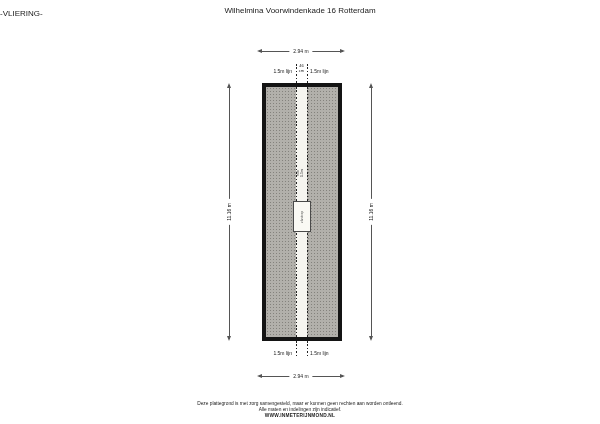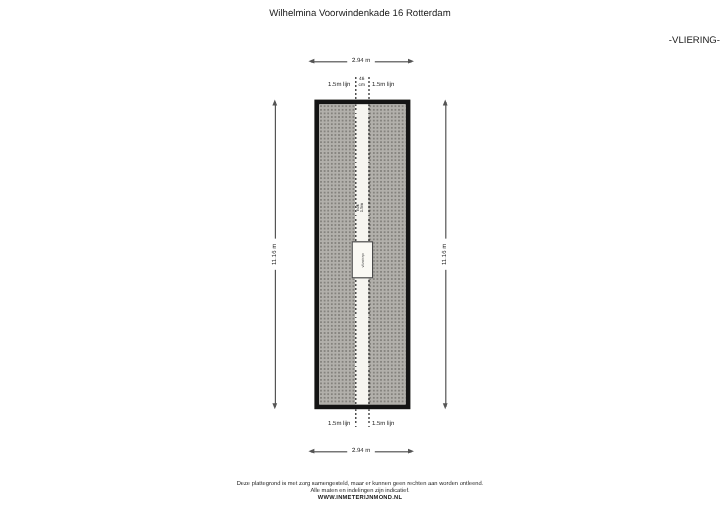--- a/index.html
+++ b/index.html
@@ -1,21 +1,21 @@
 <!DOCTYPE html>
 <html style="--wall: #141414; --floor: #f6f5f0; --hatch-base: #b2b0ab; --hatch-dot: #84827d; --dim-line: #555555; --text: #1a1a1a;"><head>
 <meta charset="utf-8">
 <style>
   html,body{margin:0;padding:0;background:#fff;}
   .page{position:relative;width:600px;height:424px;background:#ffffff;
         font-family:"Liberation Sans",sans-serif;color:var(--text,#1a1a1a);overflow:hidden;}
 
   
   .title{position:absolute;top:6px;left:0;width:100%;text-align:center;font-size:8px;line-height:9px;}
-  .subtitle{position:absolute;top:29px;left:0;width:100%;text-align:right;font-size:8px;line-height:9px;}
+  .subtitle{position:absolute;top:9px;left:0;width:100%;text-align:left;font-size:8px;line-height:9px;}
 
   
   .dim-h{position:absolute;height:10px;}
   .dim-h .hline{position:absolute;left:2px;right:2px;top:50%;height:1px;background:var(--dim-line,#555);}
   .dim-h .lbl{position:absolute;left:50%;top:50%;transform:translate(-50%,-50%);
               background:#fff;padding:0 4px;font-size:5px;white-space:nowrap;}
   .dim-top{left:257px;top:46px;width:88px;}
   .dim-bottom{left:257px;top:371px;width:88px;}
   .arrL{position:absolute;left:0;top:50%;transform:translateY(-50%);width:0;height:0;
         border-top:2.5px solid transparent;border-bottom:2.5px solid transparent;

